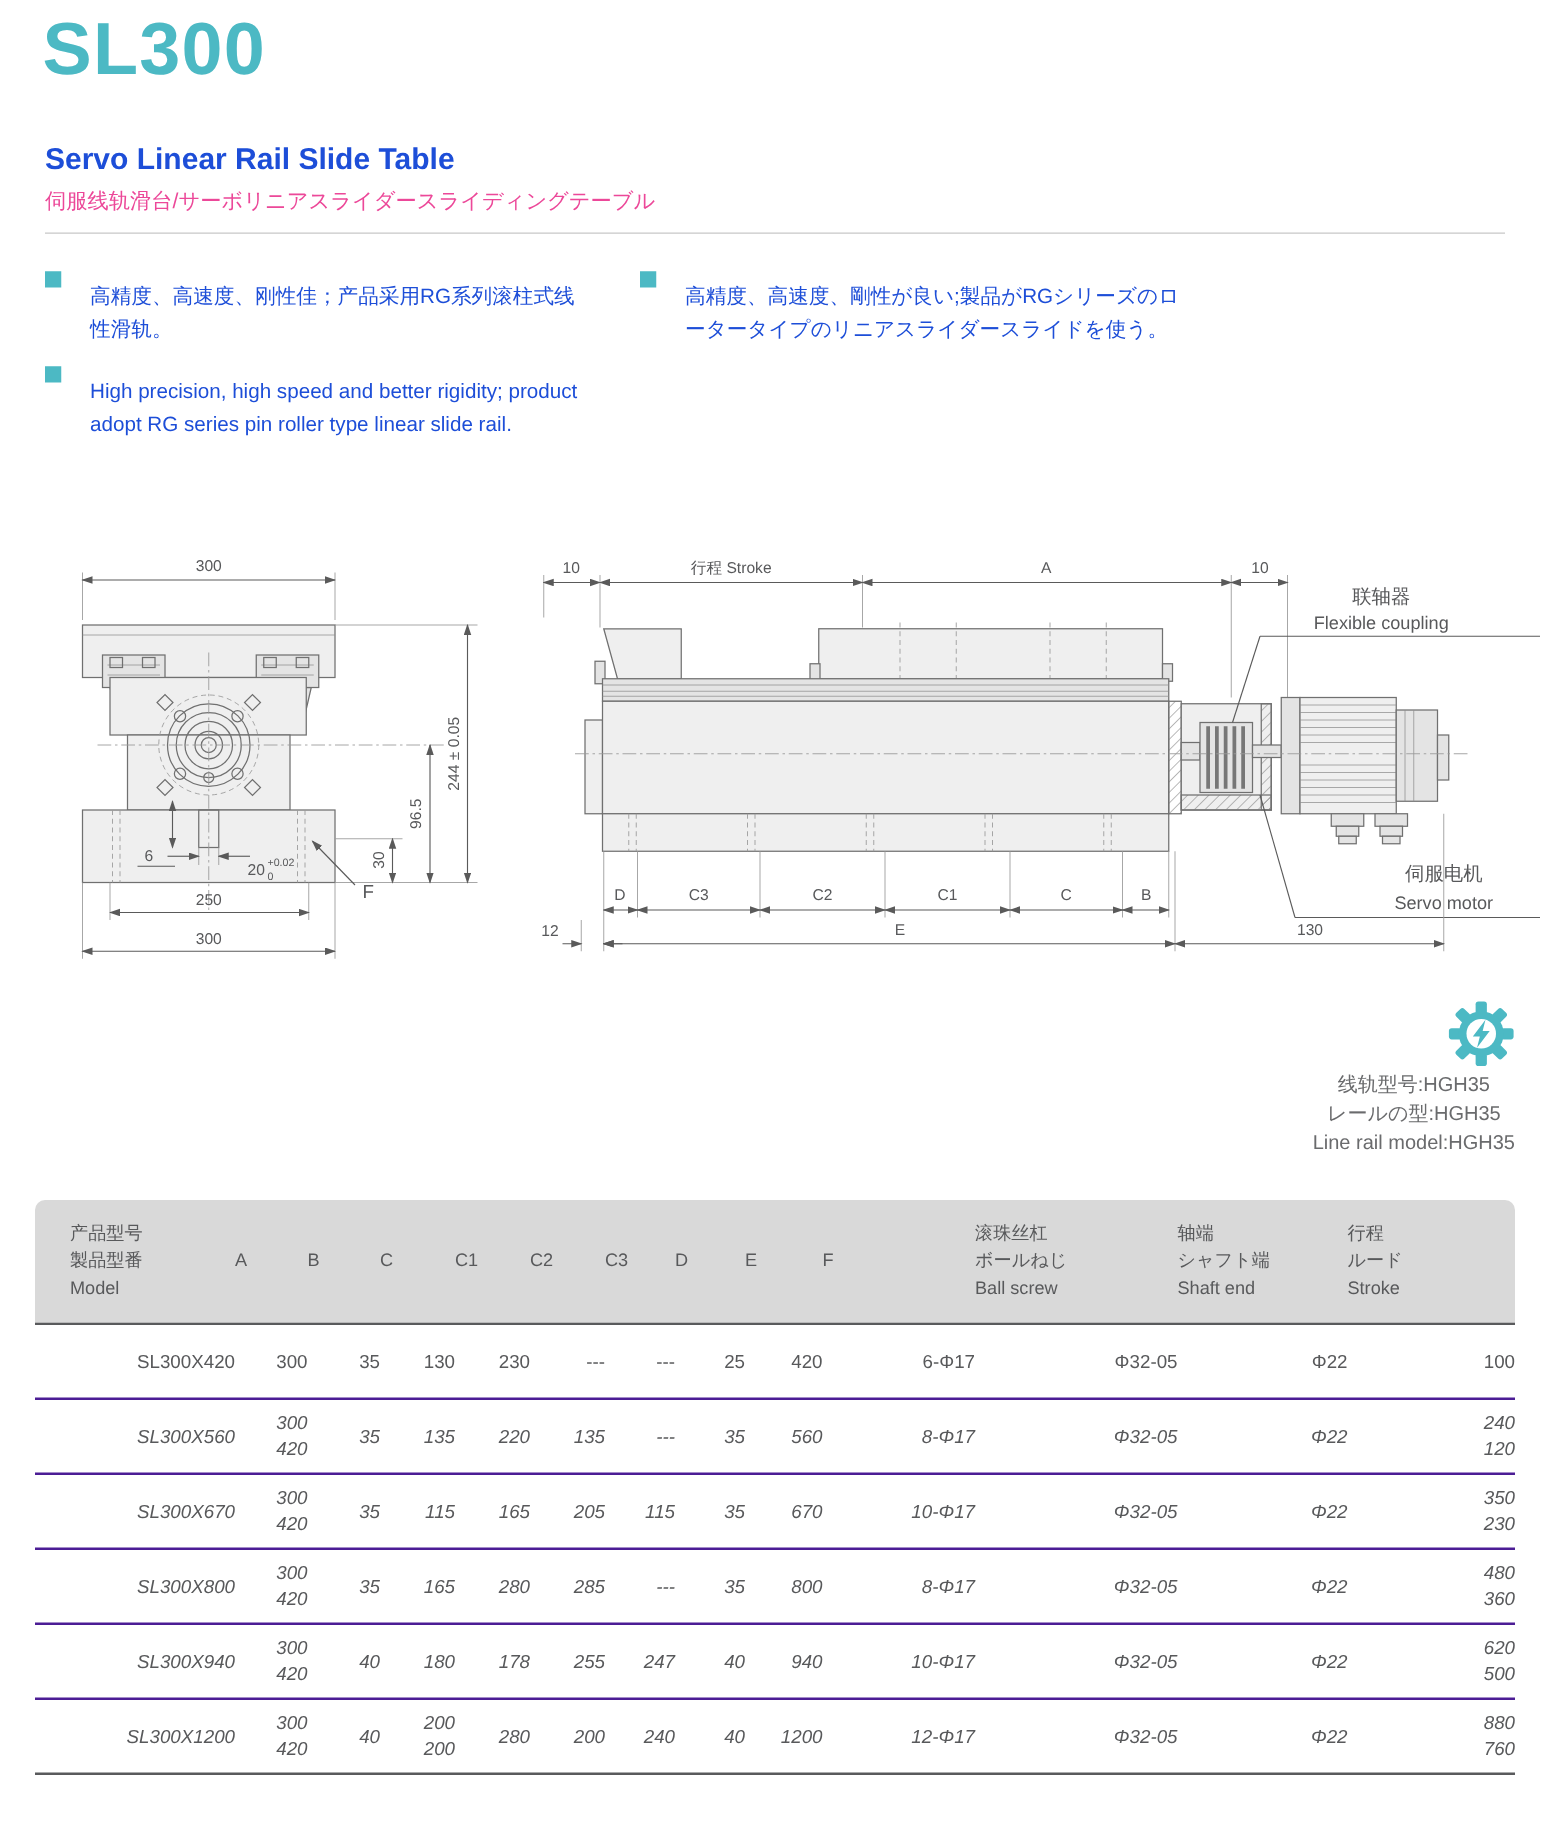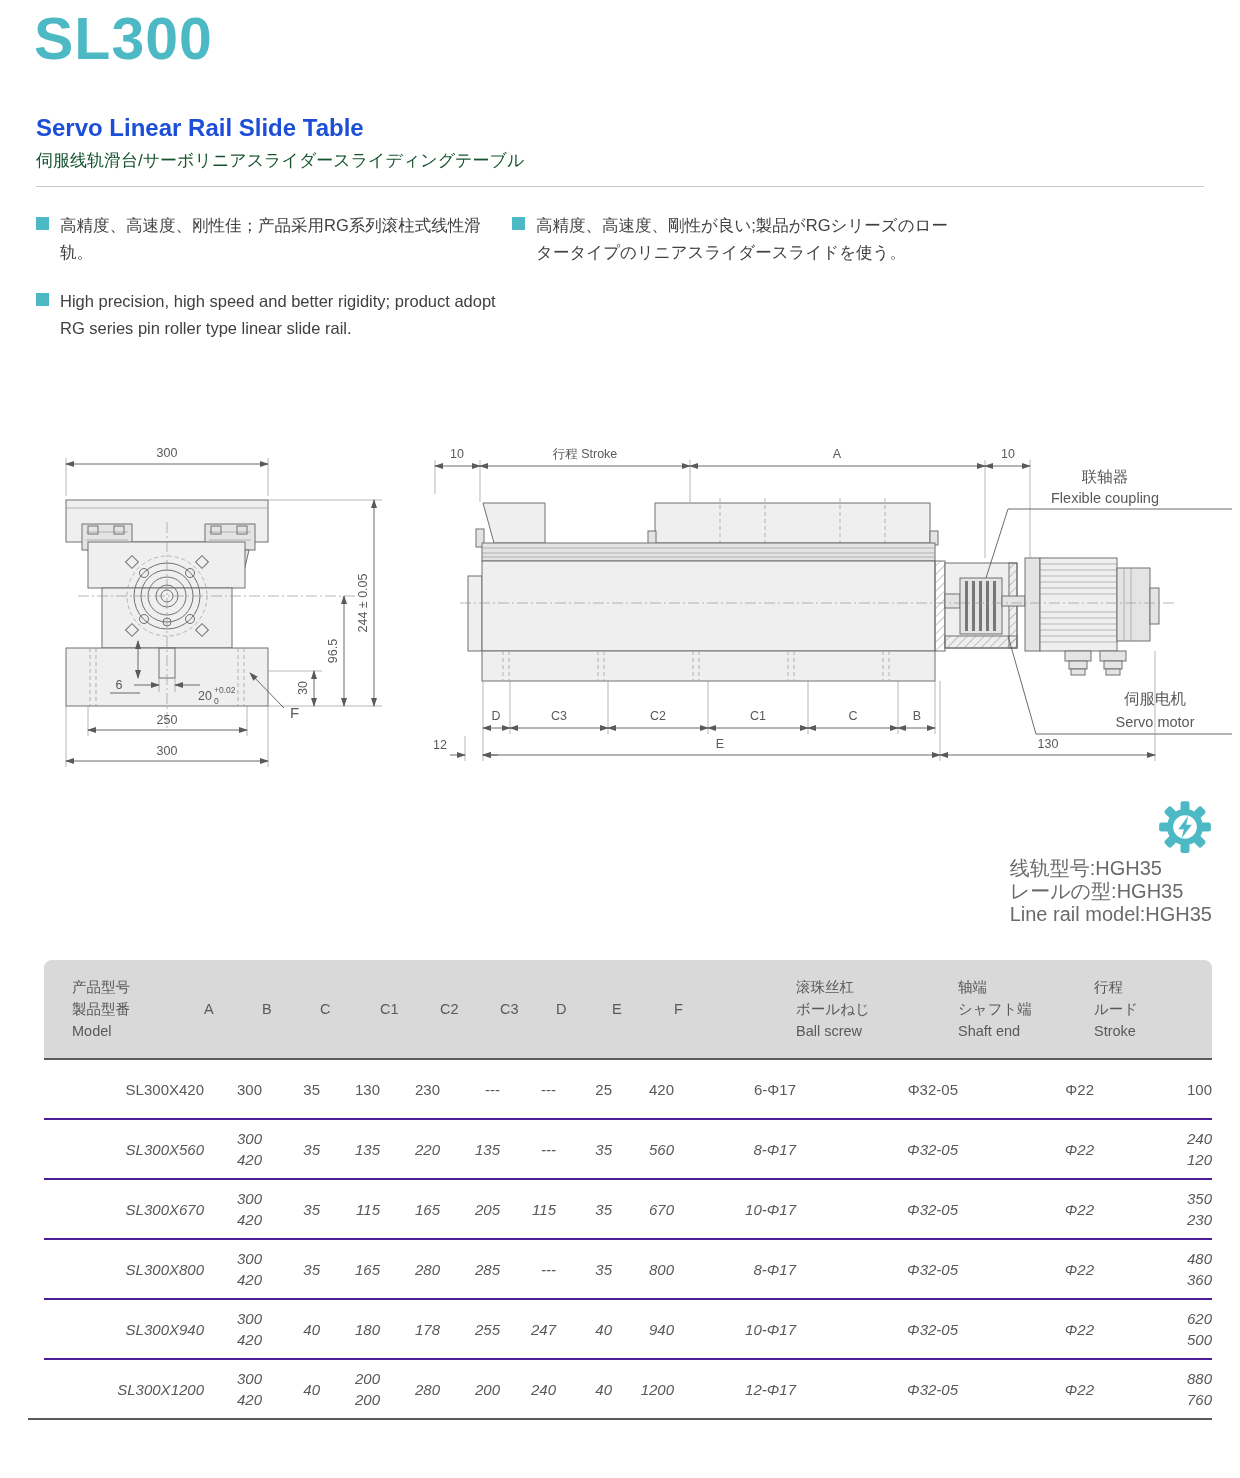--- a/index.html
+++ b/index.html
@@ -3,45 +3,45 @@
 <meta charset="utf-8">
 <style>
   html,body{margin:0;padding:0;background:#ffffff;}
   body{font-family:"Liberation Sans","DejaVu Sans",sans-serif;color:#58595b;}
   #page{position:relative;width:1240px;height:1478px;background:#fff;overflow:hidden;}
   .abs{position:absolute;}
 
   
   #title{left:34px;top:10px;font-size:59px;font-weight:bold;color:#4cb9c4;letter-spacing:1px;line-height:1;}
   #subtitle-en{left:36px;top:114px;font-size:24px;font-weight:bold;color:#1d4ed8;}
-  #subtitle-cjk{left:36px;top:149px;font-size:17px;color:#14532d;}
+  #subtitle-cjk{left:36px;top:149px;font-size:17px;color:#ec4899;}
   #top-rule{left:36px;top:186px;width:1168px;height:1px;background:#c8c8c8;}
 
   
   .feature{display:flex;align-items:flex-start;}
   .feature .bullet{flex:0 0 13px;width:13px;height:13px;background:#4cb9c4;margin-top:5px;margin-right:11px;}
-  .feature p{margin:0;font-size:16.5px;line-height:1.62;color:#404040;}
+  .feature p{margin:12px;font-size:16.5px;line-height:1.62;color:#1d4ed8;}
 
   
   svg text{font-family:"Liberation Sans","DejaVu Sans",sans-serif;fill:#58595b;}
   .ol{stroke:#707070;fill:none;stroke-width:1;}
   .fill1{fill:#efefef;stroke:#707070;stroke-width:1;}
   .fill2{fill:#e4e4e4;stroke:#707070;stroke-width:1;}
   .dim{stroke:#5a5a5a;stroke-width:0.9;fill:none;}
   .ext{stroke:#9a9a9a;stroke-width:0.7;fill:none;}
   .cl{stroke:#999;stroke-width:0.7;stroke-dasharray:11 3 2 3;fill:none;}
   .dash{stroke:#9a9a9a;stroke-width:0.7;stroke-dasharray:4 3;fill:none;}
   .thin{stroke:#8f8f8f;stroke-width:0.6;}
 
   
-  #rail-note{right:28px;top:857px;text-align:left;font-size:20px;line-height:23px;color:#6a6b6d;}
+  #rail-note{right:28px;top:857px;text-align:center;font-size:16px;line-height:23px;color:#6a6b6d;}
 
   
   #spec-table{left:28px;top:960px;width:1184px;border-bottom:2px solid #595a5c;}
-  .trow,#thead-row{display:grid;grid-template-columns:132px 58px 58px 60px 60px 60px 56px 56px 62px 122px 162px 136px 1fr;align-items:center;padding-left:28px;box-sizing:border-box;margin-left:16px;}
+  .trow,#thead-row{display:grid;grid-template-columns:132px 58px 58px 60px 60px 60px 56px 56px 62px 122px 162px 136px 1fr;align-items:center;padding-left:28px;box-sizing:border-box;}
   #thead-row{background:#d9d9d9;border-radius:8px 8px 0 0;min-height:100px;border-bottom:2px solid #595a5c;font-size:14.5px;}
   #thead-row .hline{line-height:22px;}
   .trow{min-height:58px;font-size:15px;padding-top:8px;padding-bottom:8px;text-align:right;}
   .trow + .trow{border-top:2px solid #4c1d95;font-style:italic;}
   .trow .cell div{line-height:21px;}
   .cell{color:#58595b;}
 </style>
 </head>
 <body>
 

